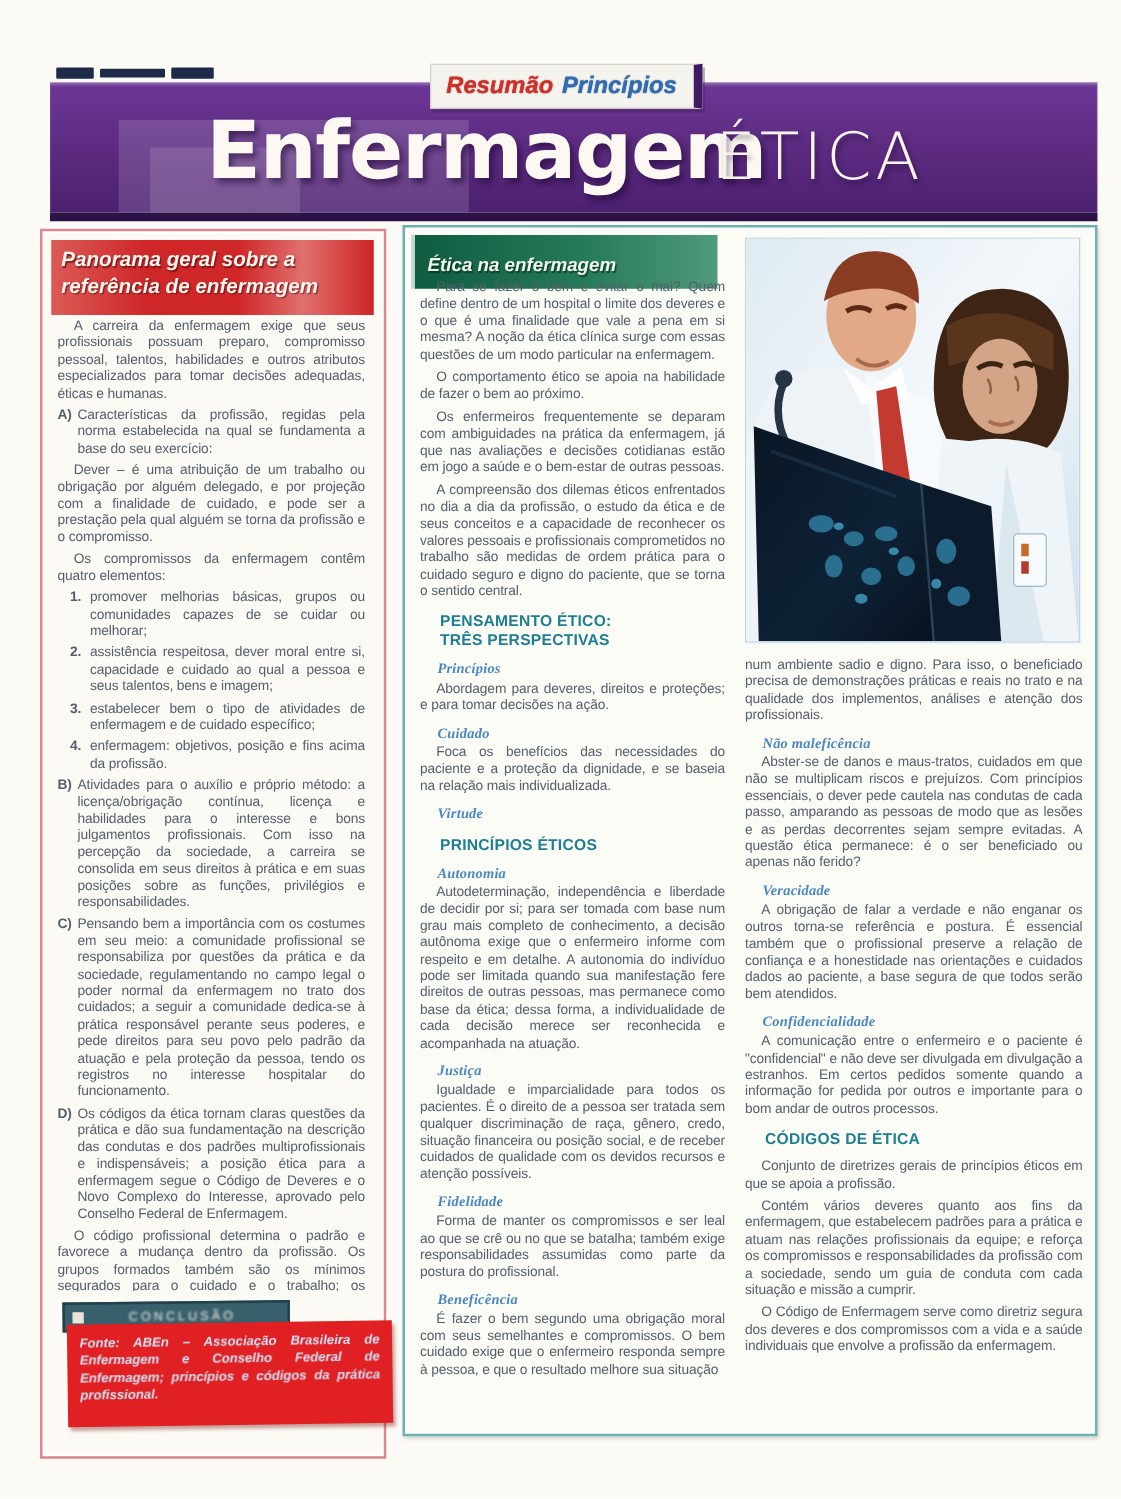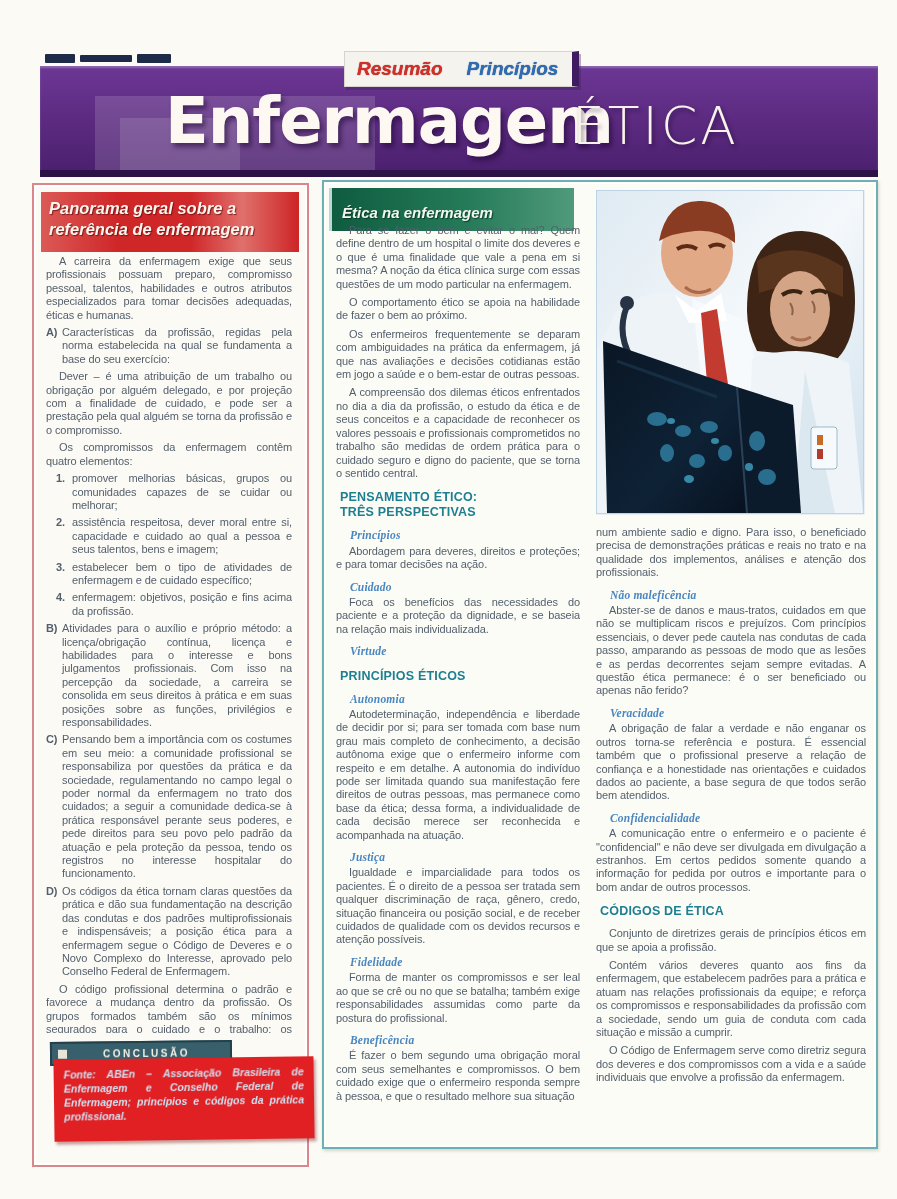--- a/index.html
+++ b/index.html
@@ -7,48 +7,48 @@
   .abs{position:absolute;}
   
   .logo{top:53px;left:45px;width:130px;height:11px;display:flex;gap:5px;align-items:center;filter:blur(.6px);}
   .logo i{display:block;background:#1d2b49;height:9px;border-radius:1px;}
   .logo i.b1{width:30px;} .logo i.b2{width:52px;height:7px;} .logo i.b3{width:34px;}
   .band{top:66px;left:40px;width:838px;height:104px;background:linear-gradient(180deg,#6c3795 0%,#5b2a7f 55%,#4c2070 100%);border-bottom:7px solid #2c1246;box-shadow:inset 0 2px 2px rgba(255,255,255,.25);}
   .band-highlight{top:30px;left:55px;width:280px;height:74px;background:rgba(255,255,255,.14);}
   .band-highlight2{top:52px;left:80px;width:120px;height:52px;background:rgba(255,255,255,.12);}
   .title-main{top:18px;left:125px;font-family:"DejaVu Sans",sans-serif;font-size:64px;font-weight:800;color:#fdf9f2;letter-spacing:-1px;text-shadow:3px 4px 5px rgba(30,5,50,.55);}
   .title-accent{top:30px;left:532px;font-family:"DejaVu Sans",sans-serif;font-size:52px;font-weight:200;color:#f7f2ea;letter-spacing:3px;text-shadow:2px 3px 4px rgba(30,5,50,.5);}
-  .badge{top:51px;left:344px;height:26px;padding:4px 14px 4px 12px;background:#f5f3ee;border:1px solid #d8d4cc;border-right:7px solid #3f1b61;box-shadow:2px 3px 0 rgba(60,30,90,.35);display:flex;gap:24px;align-items:center;filter:blur(.4px);}
+  .badge{top:51px;left:344px;height:26px;padding:4px 14px 4px 12px;background:#f5f3ee;border:1px solid #d8d4cc;border-right:7px solid #3f1b61;box-shadow:2px 3px 0 rgba(60,30,90,.35);display:flex;gap:7px;align-items:center;filter:blur(.4px);}
   .badge .w1{font-size:19px;font-weight:800;font-style:italic;color:#d32f28;text-shadow:0 0 1px #7e1b14;}
   .badge .w2{font-size:19px;font-weight:800;font-style:italic;color:#2f6cb3;text-shadow:0 0 1px #143e6e;}
   
   .left-panel{top:183px;left:32px;width:273px;height:980px;background:#fcfaf4;border:2px solid #d9878c;box-shadow:inset 0 0 0 2px #fff;}
   .main-panel{top:180px;left:322px;width:552px;height:965px;background:#fcfcf6;border:2px solid #6db0b2;box-shadow:inset 0 0 0 2px #fff,1px 2px 3px rgba(0,0,0,.15);}
   
   .lp-head{top:7px;left:7px;width:244px;height:54px;background:linear-gradient(90deg,#db5a56 0%,#cf2628 30%,#d02729 58%,#e0706c 78%,#cd2426 100%);padding:6px 6px 0 8px;color:#fdf6ee;font-size:16.5px;font-weight:800;font-style:italic;line-height:21px;text-shadow:1px 1px 1px rgba(90,10,10,.7);filter:blur(.45px);}
   .lp-body{top:70px;left:12px;width:246px;height:778px;overflow:hidden;}
   .txt{color:#535f6d;font-size:11px;line-height:13.4px;text-align:justify;filter:blur(.45px);letter-spacing:-.1px;}
   .block{display:flex;margin-bottom:4px;}
   .block .m{flex:0 0 16px;font-weight:700;}
   .block .t{flex:1;}
   .block.indent{margin-left:10px;}
   .block.noind .m{flex:0 0 0;}
   .block .t.firstind{text-indent:13px;}
   
   .note-tab{top:856px;left:16px;width:172px;height:20px;background:#38606c;border:2px solid #22414d;transform:rotate(-.6deg);display:flex;align-items:center;padding-left:6px;gap:4px;}
   .note-tab .sq{width:9px;height:9px;background:#e8e4d8;}
-  .note-tab .lbl{color:#f2efe6;font-size:10px;font-weight:700;letter-spacing:2.5px;filter:blur(.7px);padding-left:32px;}
+  .note-tab .lbl{color:#f2efe6;font-size:10px;font-weight:400;letter-spacing:2.5px;filter:blur(.7px);padding-left:32px;}
   .alert-box{top:873px;left:20px;width:240px;height:66px;background:#e02023;transform:rotate(-.8deg);padding:8px 10px;box-shadow:2px 3px 3px rgba(120,20,20,.4);}
   .alert-box .at{color:#cfe0f2;font-size:10.5px;line-height:14px;font-style:italic;font-weight:700;filter:blur(.6px);text-align:justify;}
   
   .mp-head{top:6px;left:5px;width:232px;height:27px;background:linear-gradient(90deg,#0f5c41 0%,#257a58 55%,#4f9a7b 100%);color:#f2f6ee;font-size:15px;font-weight:800;font-style:italic;padding:16px 0 0 10px;text-shadow:1px 1px 1px rgba(0,50,30,.8);filter:blur(.45px);border-left:3px solid #bcd8d2;}
   .col-mid{top:42px;left:12px;width:244px;height:908px;overflow:hidden;}
   .col-right{top:8px;left:272px;width:270px;height:948px;overflow:hidden;}
   .p{margin:0 0 5px 0;text-indent:13px;}
-  .h-teal{color:#1e7e92;font-size:12.5px;font-weight:800;line-height:15px;margin:10px 0 8px 4px;letter-spacing:.2px;filter:blur(.4px);}
+  .h-teal{color:#1e7e92;font-size:12.5px;font-weight:800;line-height:15px;margin:10px 0 8px 16px;letter-spacing:.2px;filter:blur(.4px);}
   .sub{color:#4a86c0;font-size:11.5px;font-weight:800;font-style:italic;margin:9px 0 2px 14px;filter:blur(.45px);letter-spacing:.2px;font-family:Liberation Serif, serif;}
   
   .photo{width:266px;height:322px;background:#fff;border:1px solid #bcd4e4;box-shadow:0 0 0 1px #e8f0f6;margin-bottom:12px;}
   .photo svg{display:block;}
   
   [data-interactable]{}
 </style>
 </head>
 <body>
 

